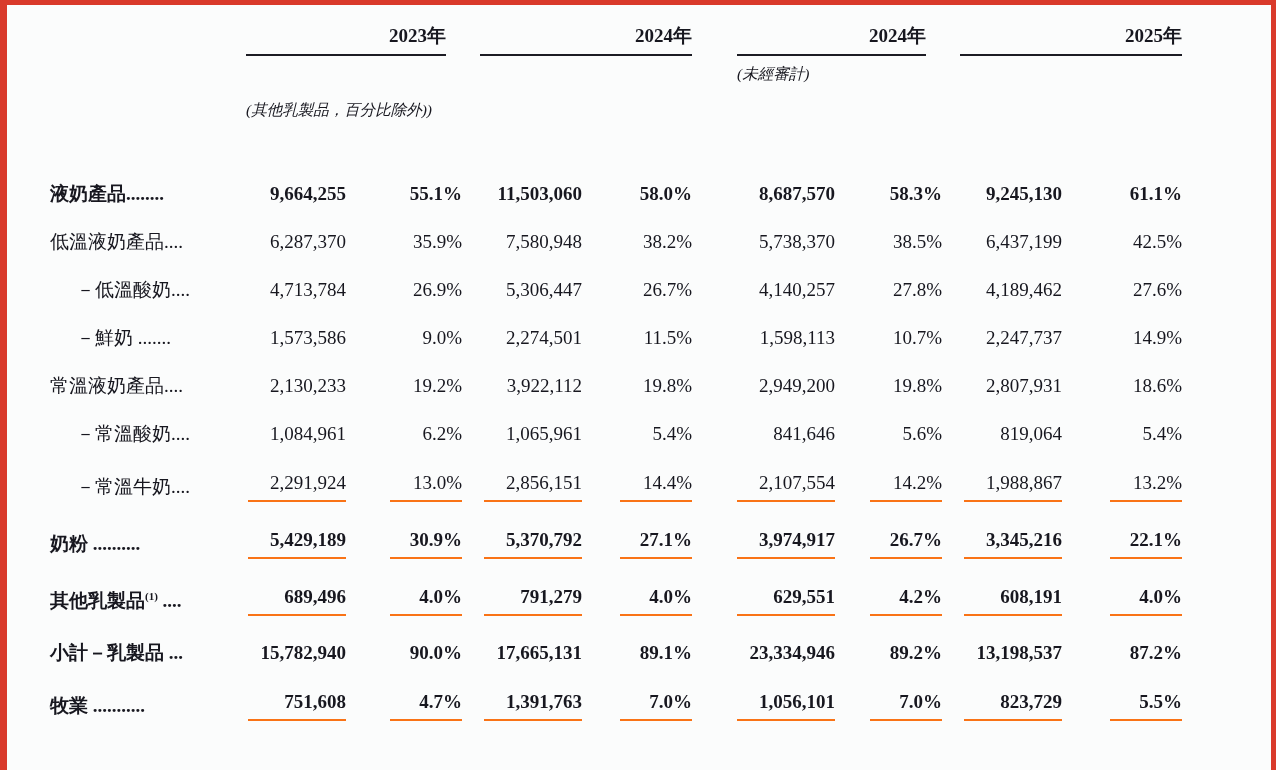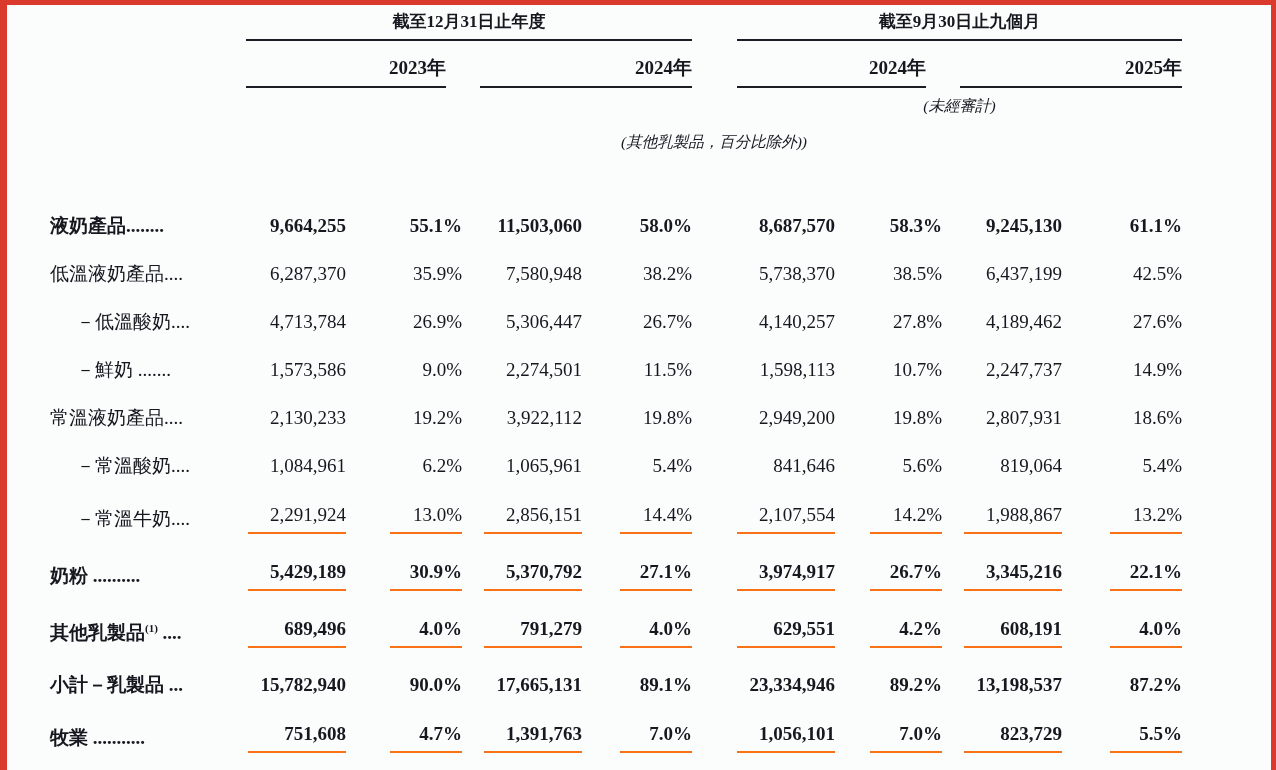--- a/index.html
+++ b/index.html
@@ -29,21 +29,21 @@
   
   tr.group-head { height: 32px; }
   td.ghead { border-bottom: 2px solid #1c1c24; vertical-align: bottom; }
   .gtitle { text-align: center; font-weight: bold; font-size: 17px; padding-bottom: 6px; white-space: nowrap; }
   tr.years-row { height: 48px; }
   td.yhead { vertical-align: bottom; }
   .yrule { text-align: right; font-weight: bold; font-size: 19px; padding-bottom: 5px; border-bottom: 2px solid #1c1c24; white-space: nowrap; }
   .yrule.first  { margin-right: 16px; }
   .yrule.second { margin-left: 18px; }
   tr.note-row { height: 36px; }
-  td.note { text-align: center; font-style: italic; font-size: 15.5px; vertical-align: middle; white-space: nowrap; }
+  td.note { text-align: left; font-style: italic; font-size: 15.5px; vertical-align: middle; white-space: nowrap; }
   tr.head-spacer { height: 42px; }
 
   
   tr.data-row { height: 48px; padding-left: 17px; }
   tr.data-row.uline { height: 57px; margin-left: 24px; }
   tbody td { font-size: 19px; vertical-align: middle; }
   td.lbl { padding-left: 42px; white-space: nowrap; }
   td.lbl.ind { padding-left: 68px; }
   td.lbl sup { font-size: 11px; line-height: 0; }
   td.num { text-align: right; }
@@ -68,30 +68,20 @@
         <col style="width:116px">
         <col style="width:120px">
         <col style="width:110px">
       <col style="width:45px">
       <col style="width:88px">
         <col style="width:117px">
         <col style="width:120px">
         <col style="width:120px">
     </colgroup>
     <thead>
-      <tr class="group-head">
-        <td></td>
-        <td class="ghead" colspan="4">
-          <div class="gtitle">截至12月31日止年度</div>
-        </td>
-        <td></td>
-        <td class="ghead" colspan="4">
-          <div class="gtitle">截至9月30日止九個月</div>
-        </td>
-      </tr>
       <tr class="years-row">
         <td></td>
         <td class="yhead" colspan="2">
           <div class="yrule first">2023年</div>
         </td>
         <td class="yhead" colspan="2">
           <div class="yrule second">2024年</div>
         </td>
         <td></td>
         <td class="yhead" colspan="2">

